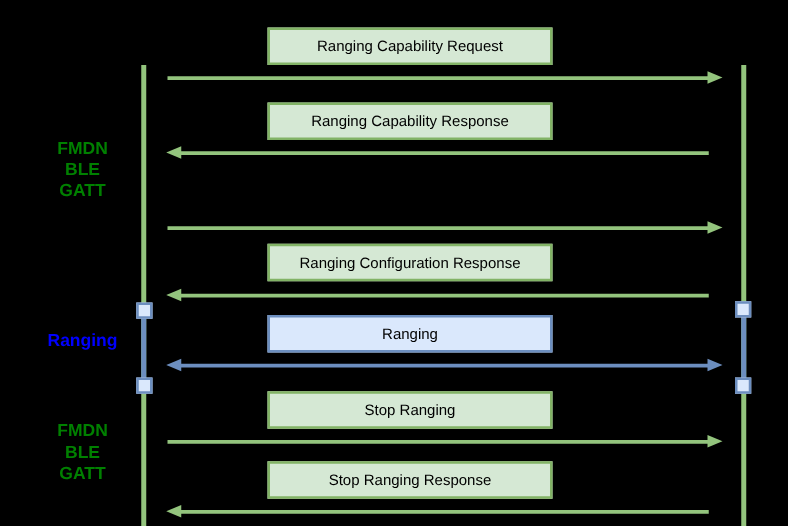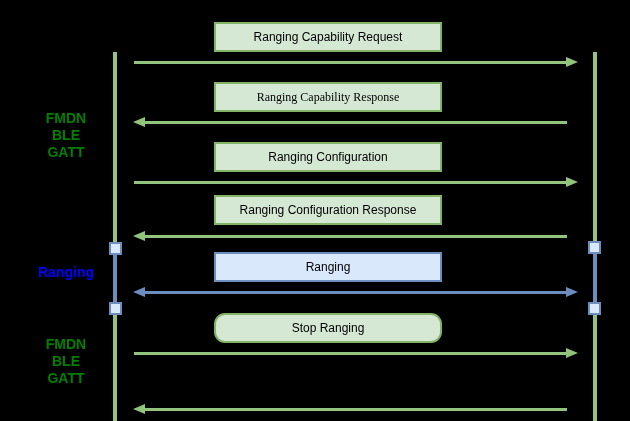--- a/index.html
+++ b/index.html
@@ -66,25 +66,25 @@
 
   <div class="phase-label green" style="top:110px;">FMDN
 BLE
 GATT</div>
   <div class="phase-label blue" style="top:264px;">Ranging</div>
   <div class="phase-label green" style="top:336px;">FMDN
 BLE
 GATT</div>
 
   <div class="msg-box" style="top:22px;">Ranging Capability Request</div>
-  <div class="msg-box" style="top:82px;font-family:Liberation Serif, serif;">Ranging Capability Response</div>
-  <div class="msg-box" style="top:142px;">Ranging Configuration</div>
+  <div class="msg-box" style="top:82px;">Ranging Capability Response</div>
   <div class="msg-box" style="top:195px;">Ranging Configuration Response</div>
   <div class="msg-box blue" style="top:252px;">Ranging</div>
-  <div class="msg-box" style="top:313px;border-radius:11px;">Stop Ranging</div>
+  <div class="msg-box" style="top:313px;">Stop Ranging</div>
+  <div class="msg-box" style="top:369px;">Stop Ranging Response</div>
 
   <div class="arrow dir-right" style="top:57px;">
     <i class="line"></i>
     <i class="head head-r"></i>
   </div>
   <div class="arrow dir-left" style="top:117px;">
     <i class="line"></i>
     <i class="head head-l"></i>
   </div>
   <div class="arrow dir-right" style="top:177px;">

